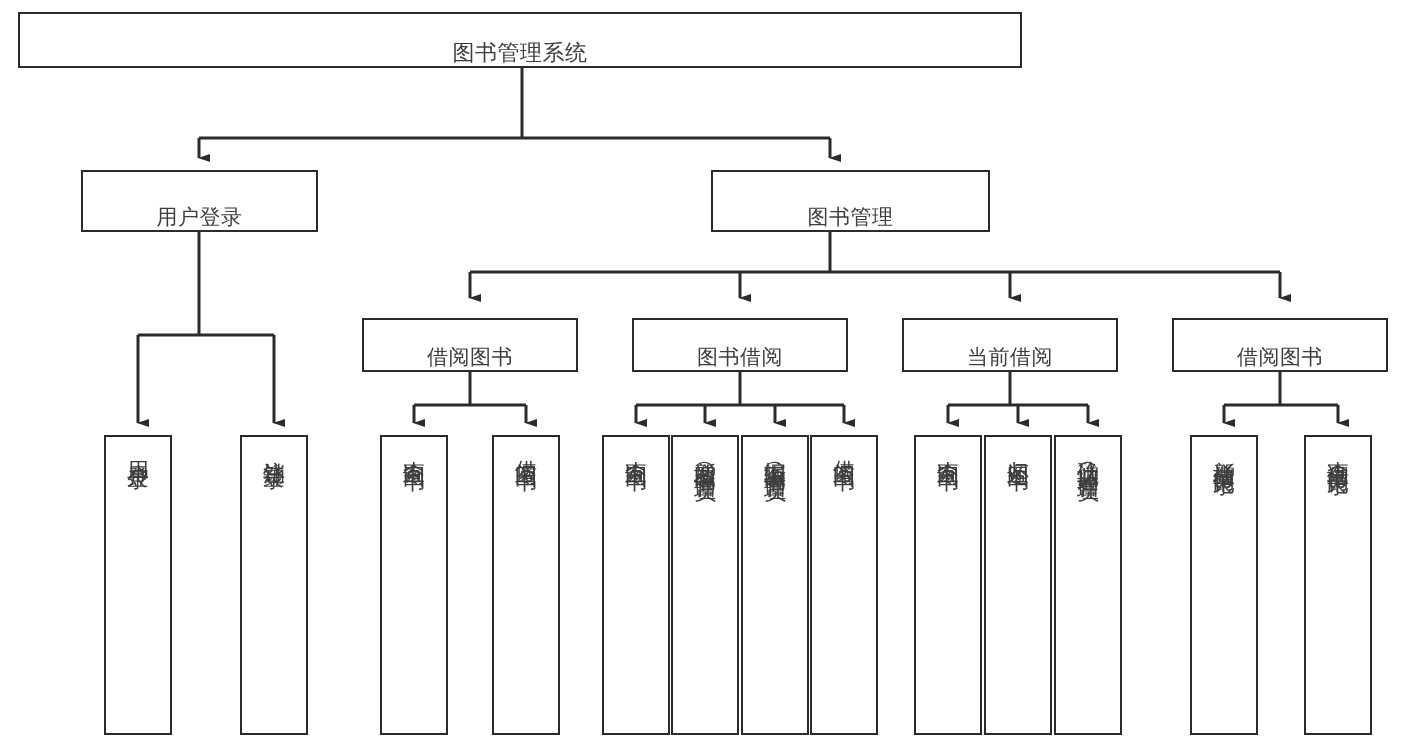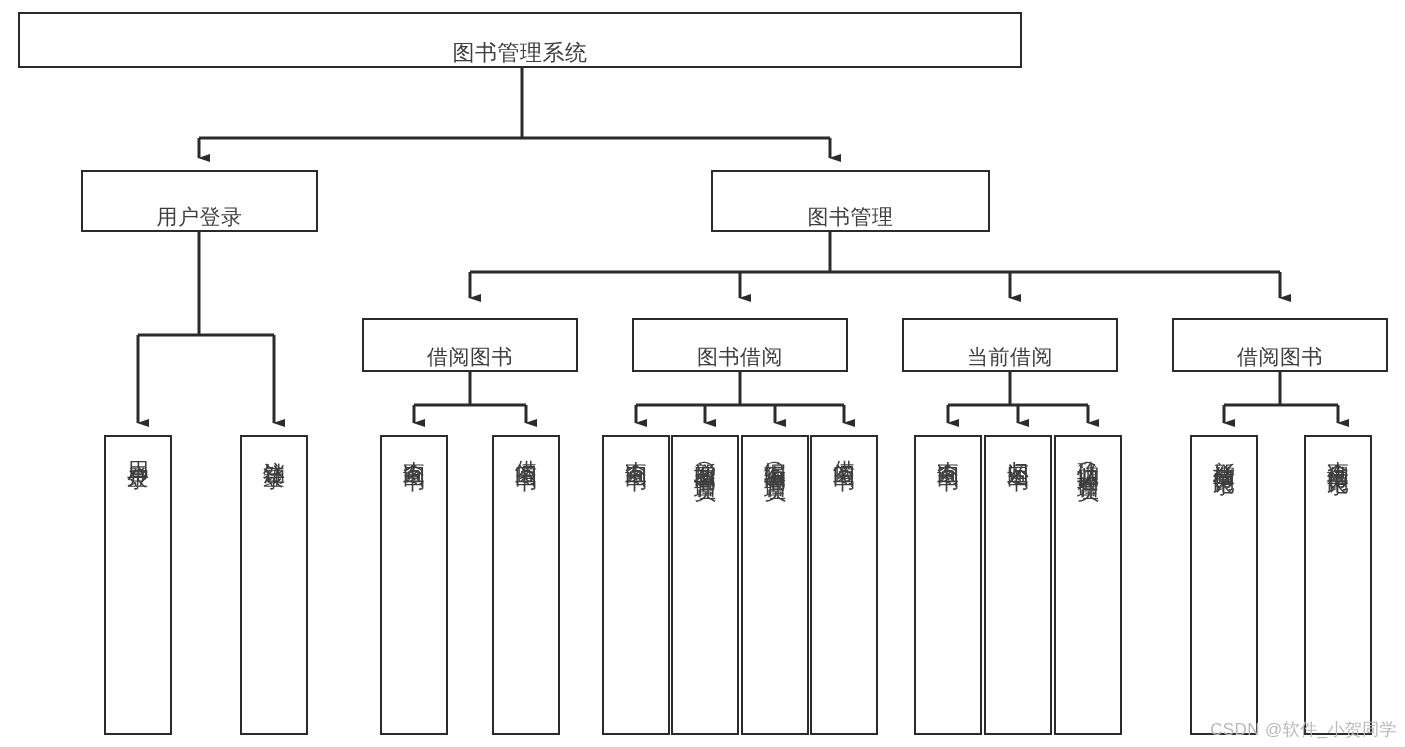--- a/index.html
+++ b/index.html
@@ -192,15 +192,14 @@
     <span class="node-label label-v">确认归还（管理员）</span>
   </div>
 
   <div class="node-box leaf-box" style="left:1190px; top:435px; width:68px; height:300px;">
     <span class="node-label label-v">新增借阅记录</span>
   </div>
   <div class="node-box leaf-box" style="left:1304px; top:435px; width:68px; height:300px;">
     <span class="node-label label-v">查询借阅记录</span>
   </div>
 
-  <div class="watermark">CSDN @软件_小贺同学</div>
 
 </div>
 
 </body></html>

